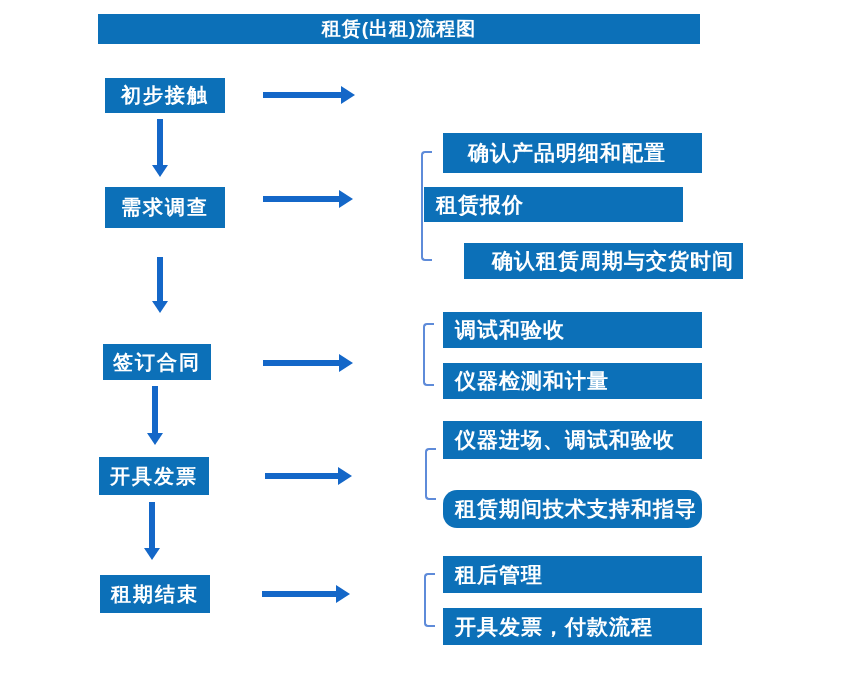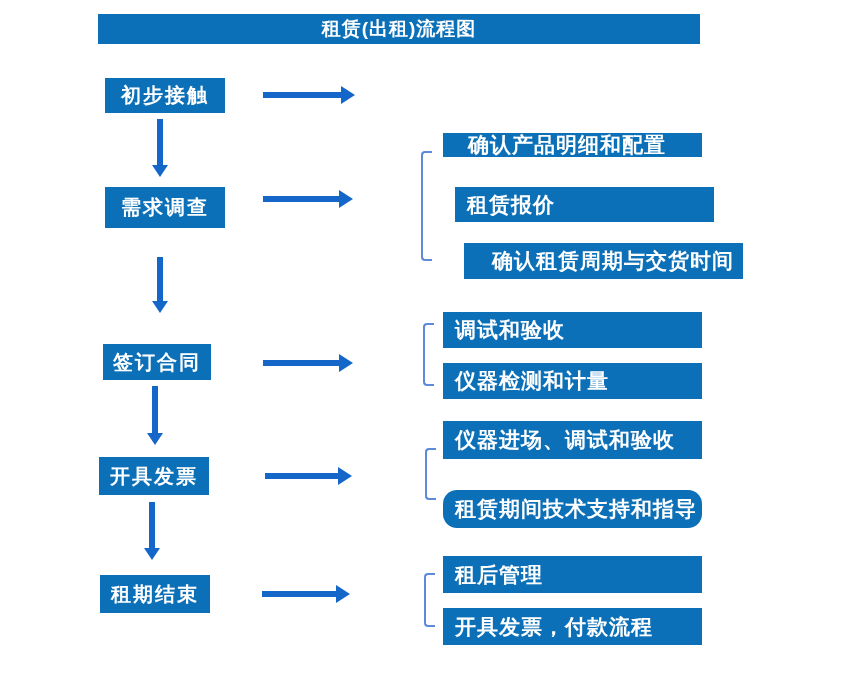--- a/index.html
+++ b/index.html
@@ -99,22 +99,22 @@
     <div class="shaft"></div>
     <div class="head"></div>
   </div>
 
   <div class="bracket" style="left:421px;top:151px;height:110px;"></div>
   <div class="bracket" style="left:423px;top:323px;height:63px;"></div>
   <div class="bracket" style="left:425px;top:448px;height:52px;"></div>
   <div class="bracket" style="left:424px;top:573px;height:54px;"></div>
 
 
-  <div class="box output" style="left:443px;top:133px;width:259px;height:24px;padding-left:25px;">确认产品明细和配置</div>
-  <div class="box output" style="left:455px;top:187px;width:259px;height:35px;">租赁报价</div>
+  <div class="box output" style="left:443px;top:133px;width:259px;height:40px;padding-left:25px;">确认产品明细和配置</div>
+  <div class="box output" style="left:424px;top:187px;width:259px;height:35px;">租赁报价</div>
   <div class="box output" style="left:464px;top:243px;width:279px;height:36px;padding-left:28px;">确认租赁周期与交货时间</div>
 
   <div class="box output" style="left:443px;top:312px;width:259px;height:36px;">调试和验收</div>
   <div class="box output" style="left:443px;top:363px;width:259px;height:36px;">仪器检测和计量</div>
 
   <div class="box output" style="left:443px;top:421px;width:259px;height:38px;">仪器进场、调试和验收</div>
   <div class="box output" style="left:443px;top:490px;width:259px;height:38px;border-radius:14px;">租赁期间技术支持和指导</div>
 
   <div class="box output" style="left:443px;top:556px;width:259px;height:37px;">租后管理</div>
   <div class="box output" style="left:443px;top:608px;width:259px;height:37px;">开具发票，付款流程</div>

